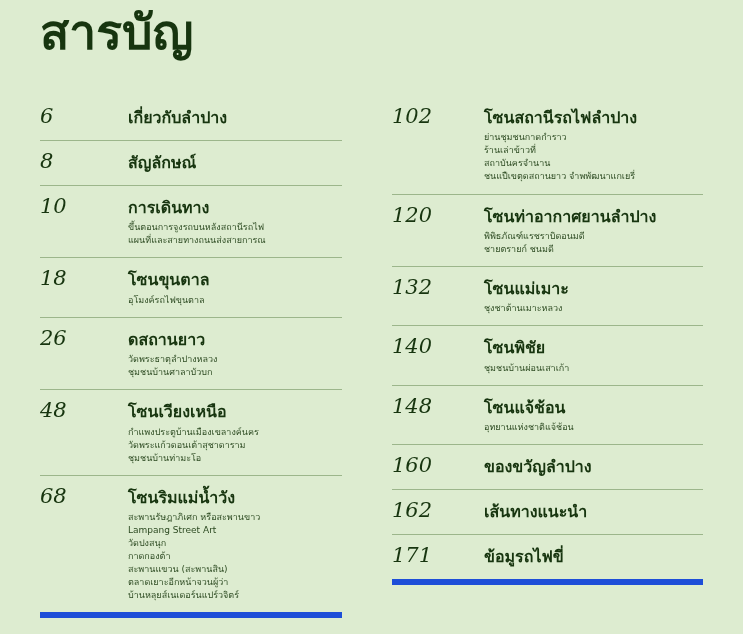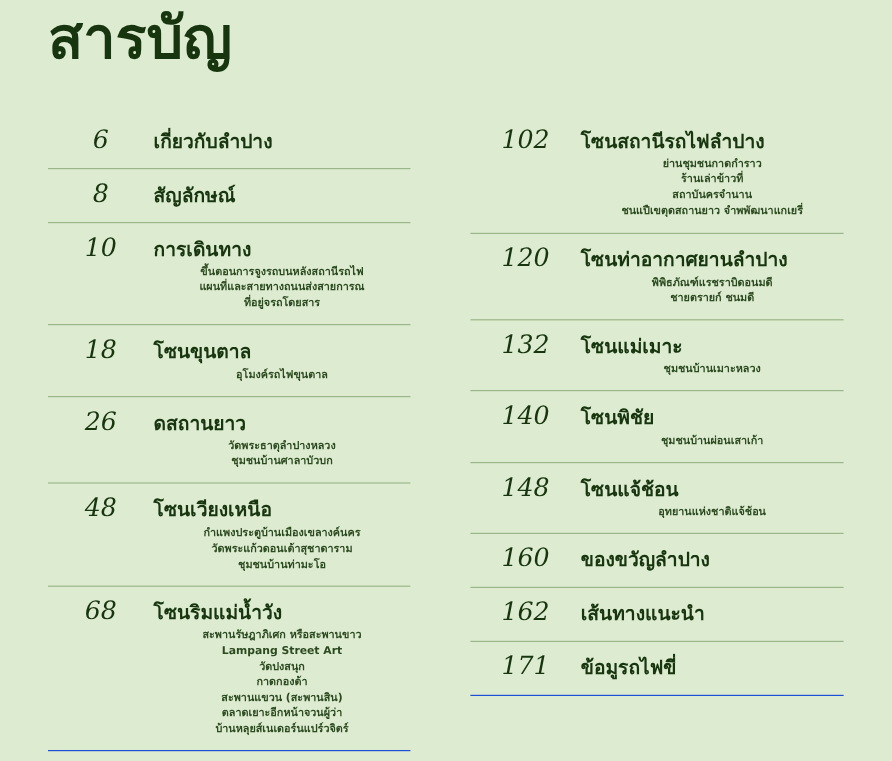--- a/index.html
+++ b/index.html
@@ -14,21 +14,20 @@
     color: #1c3a14;
     overflow: hidden;
     position: relative;
   }
   .page {
     position: relative;
     width: 743px;
     height: 634px;
     box-sizing: border-box;
     padding: 0;
-    text-align: center;
   }
   .title {
     position: absolute;
     left: 40px;
     top: 2px;
     font-size: 48px;
     font-weight: bold;
     color: #17350f;
     letter-spacing: 0px;
     line-height: 1.25;
@@ -55,21 +54,21 @@
     padding-left: 20px;
     padding-right: 40px;
   }
   .entry {
     position: relative;
     border-bottom: 1px solid #9cb68b;
     padding: 6px 0 8px 0;
     min-height: 30px;
   }
   .entry:last-child {
-    border-bottom: 1px solid #1d4ed8;
+    border-bottom: 6px solid #1d4ed8;
   }
   .entry-head {
     display: flex;
     flex-direction: row;
     align-items: baseline;
   }
   .page-num {
     width: 88px;
     flex: none;
     font-style: italic;
@@ -90,21 +89,21 @@
   }
   .sub-list {
     margin: 1px 0 2px 0;
     padding: 0;
     list-style: none;
   }
   .sub-item {
     font-size: 9px;
     line-height: 1.45;
     color: #2c4a21;
-    font-weight: bold;
+    font-weight: normal;
   }
   .subs-wrap {
     padding-left: 88px;
   }
   .col-right .subs-wrap {
     padding-left: 92px;
   }
 </style>
 </head>
 <body>
@@ -131,21 +130,20 @@
 
       <div class="entry">
         <div class="entry-head">
           <div class="page-num">10</div>
           <div class="entry-title">การเดินทาง</div>
         </div>
         <div class="subs-wrap">
           <ul class="sub-list">
             <li class="sub-item">ขึ้นตอนการจูงรถบนหลังสถานีรถไฟ</li>
             <li class="sub-item">แผนที่และสายทางถนนส่งสายการณ</li>
-            <li class="sub-item">ที่อยู่จรถโดยสาร</li>
           </ul>
         </div>
       </div>
 
       <div class="entry">
         <div class="entry-head">
           <div class="page-num">18</div>
           <div class="entry-title">โซนขุนตาล</div>
         </div>
         <div class="subs-wrap">
@@ -232,21 +230,21 @@
         </div>
       </div>
 
       <div class="entry">
         <div class="entry-head">
           <div class="page-num">132</div>
           <div class="entry-title">โซนแม่เมาะ</div>
         </div>
         <div class="subs-wrap">
           <ul class="sub-list">
-            <li class="sub-item">ชุมชนบ้านเมาะหลวง</li>
+            <li class="sub-item">ชุงชาต้านเมาะหลวง</li>
           </ul>
         </div>
       </div>
 
       <div class="entry">
         <div class="entry-head">
           <div class="page-num">140</div>
           <div class="entry-title">โซนพิชัย</div>
         </div>
         <div class="subs-wrap">

